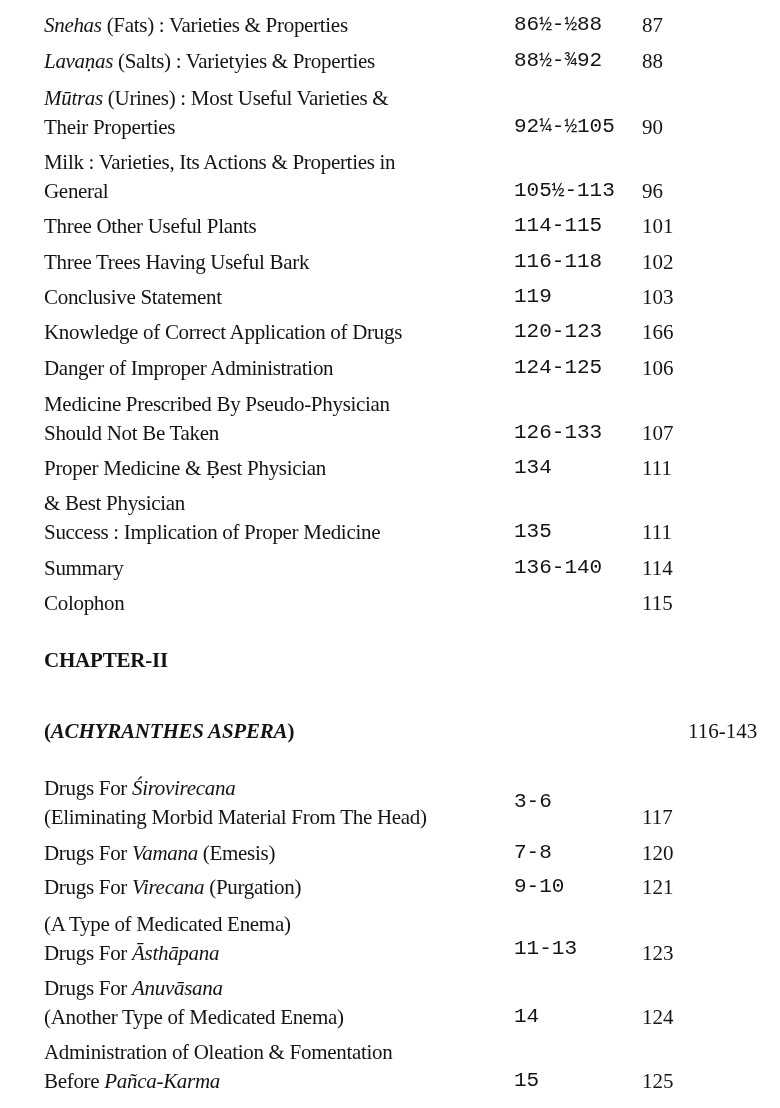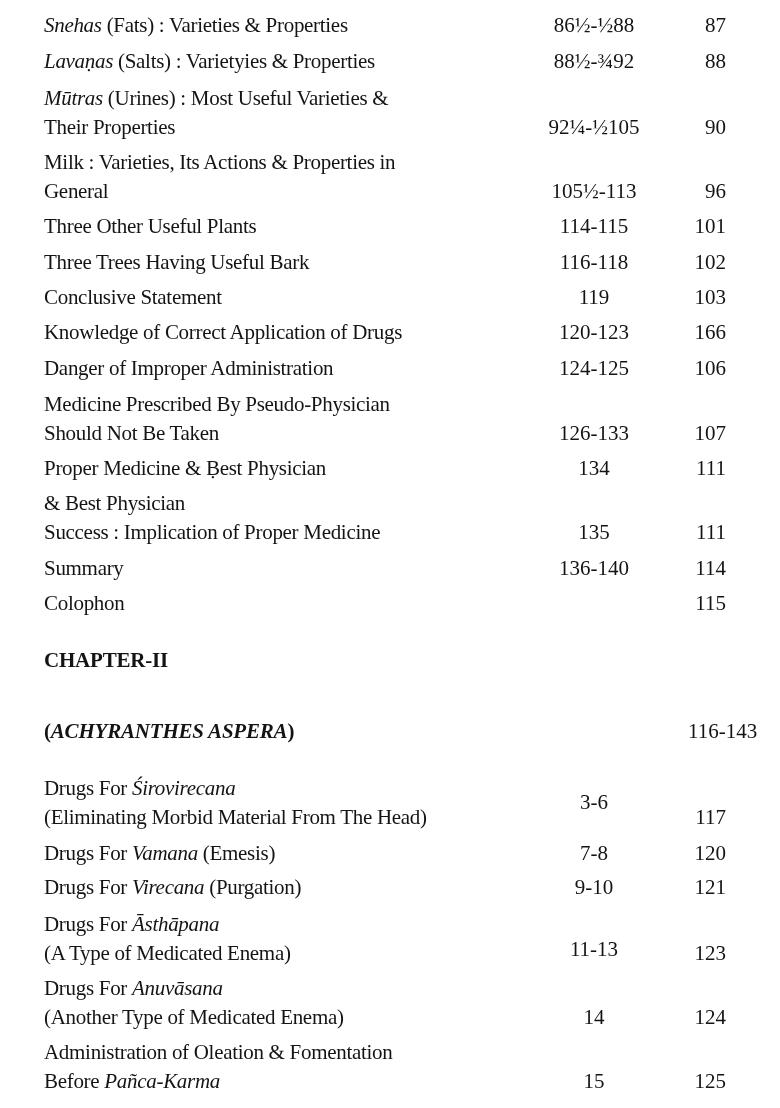--- a/index.html
+++ b/index.html
@@ -5,22 +5,22 @@
   html, body { margin: 0; padding: 0; background: #ffffff; }
   body {
     width: 780px; height: 1108px; overflow: hidden; position: relative;
     font-family: "Liberation Serif", "DejaVu Serif", serif;
     color: #141414;
     font-size: 21px;
   }
   .page { position: absolute; left: 0; top: 0; width: 780px; height: 1012px; }
   .row { position: absolute; left: 44px; width: 720px; }
   .title { position: absolute; left: 0; width: 460px; line-height: 28.5px; letter-spacing: -0.3px; }
-  .verse { position: absolute; left: 470px; width: 160px; text-align: center; line-height: 28.5px; }
-  .pg { position: absolute; left: 612px; width: 70px; text-align: right; line-height: 28.5px; }
+  .verse { position: absolute; left: 470px; width: 160px; line-height: 28.5px; font-family: Liberation Mono, monospace; }
+  .pg { position: absolute; left: 598px; width: 70px; text-align: left; line-height: 28.5px; }
   i { font-style: italic; }
   .chap { position: absolute; left: 44px; font-weight: bold; line-height: 28px; letter-spacing: -0.2px; }
   .chap-range { position: absolute; left: 688px; width: 90px; text-align: left; line-height: 28px; }
 </style>
 </head>
 <body>
 
 <div class="page">
 
   <div class="row" style="top:11px">
@@ -139,22 +139,22 @@
   </div>
 
   <div class="row" style="top:873px">
     <div class="title"><span>Drugs For </span><i>Virecana</i><span> (Purgation)</span></div>
     <div class="verse">9-10</div>
     <div class="pg">121</div>
   </div>
 
   <div class="row" style="top:910px">
     <div class="title">
+      <div>(A Type of Medicated Enema)</div>
       <div><span>Drugs For </span><i>Āsthāpana</i></div>
-      <div>(A Type of Medicated Enema)</div>
     </div>
     <div class="verse" style="top:25px">11-13</div>
     <div class="pg" style="top:28.5px">123</div>
   </div>
 
   <div class="row" style="top:974px">
     <div class="title">
       <div><span>Drugs For </span><i>Anuvāsana</i></div>
       <div>(Another Type of Medicated Enema)</div>
     </div>

